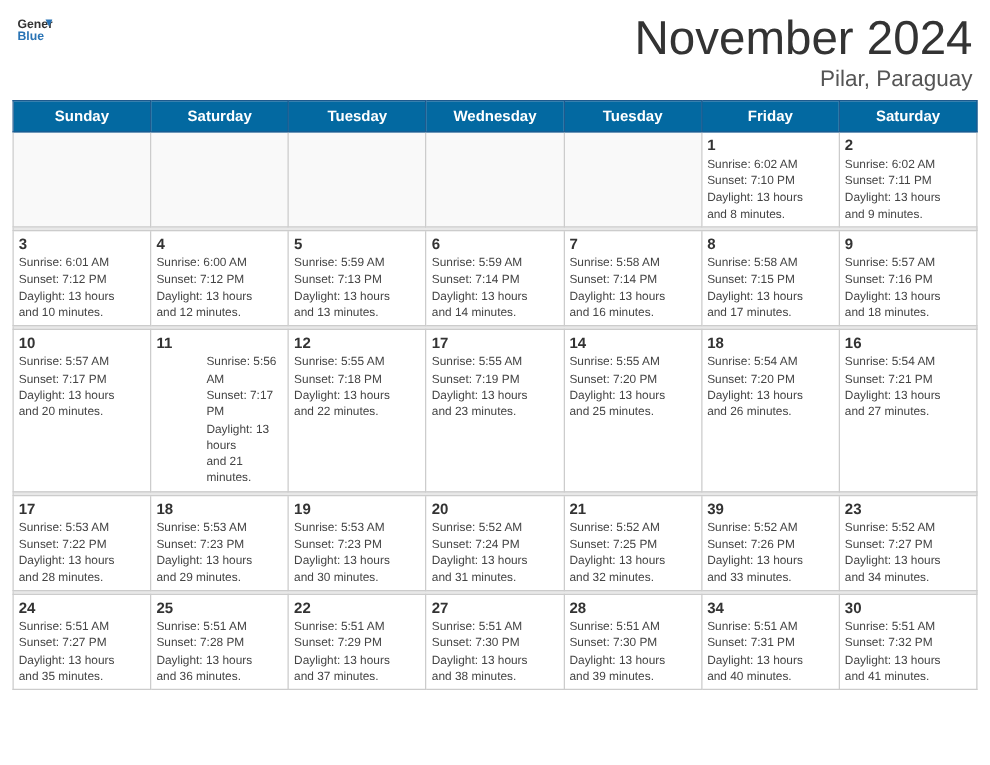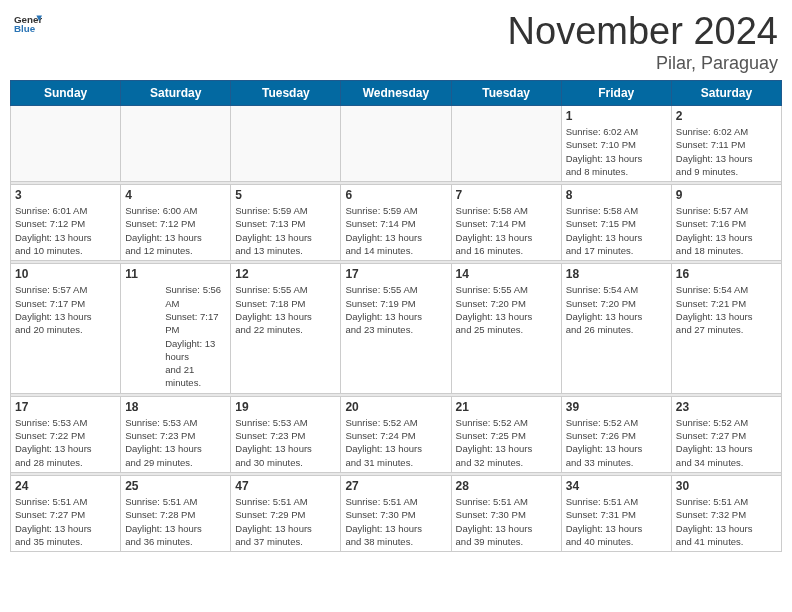--- a/index.html
+++ b/index.html
@@ -303,21 +303,21 @@
 and 35 minutes.</div>
         </td>
         <td>
           <span class="day-num">25</span>
           <div class="day-info" style="white-space: pre-line;">Sunrise: 5:51 AM
 Sunset: 7:28 PM
 Daylight: 13 hours
 and 36 minutes.</div>
         </td>
         <td>
-          <span class="day-num">47</span>
+          <span class="day-num">22</span>
           <div class="day-info" style="white-space: pre-line;">Sunrise: 5:51 AM
 Sunset: 7:29 PM
 Daylight: 13 hours
 and 37 minutes.</div>
         </td>
         <td>
           <span class="day-num">27</span>
           <div class="day-info" style="white-space: pre-line;">Sunrise: 5:51 AM
 Sunset: 7:30 PM
 Daylight: 13 hours

